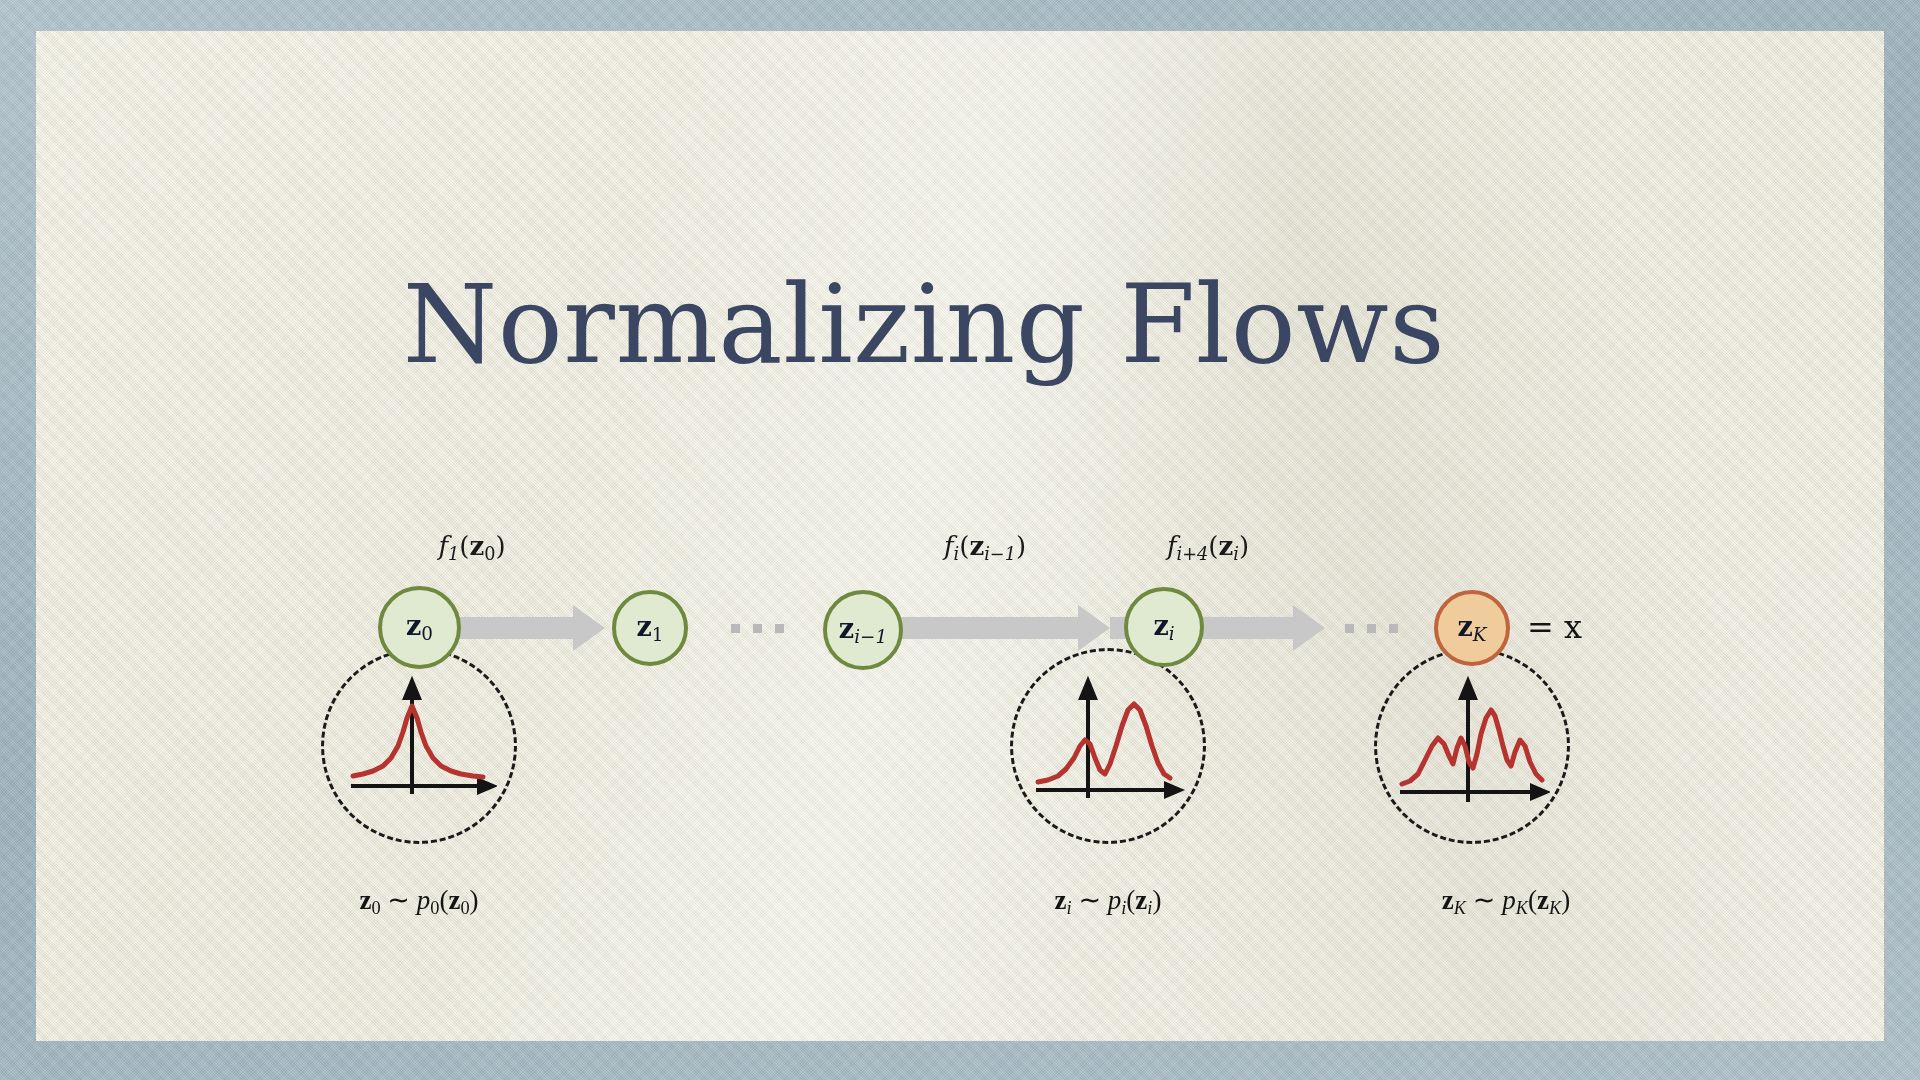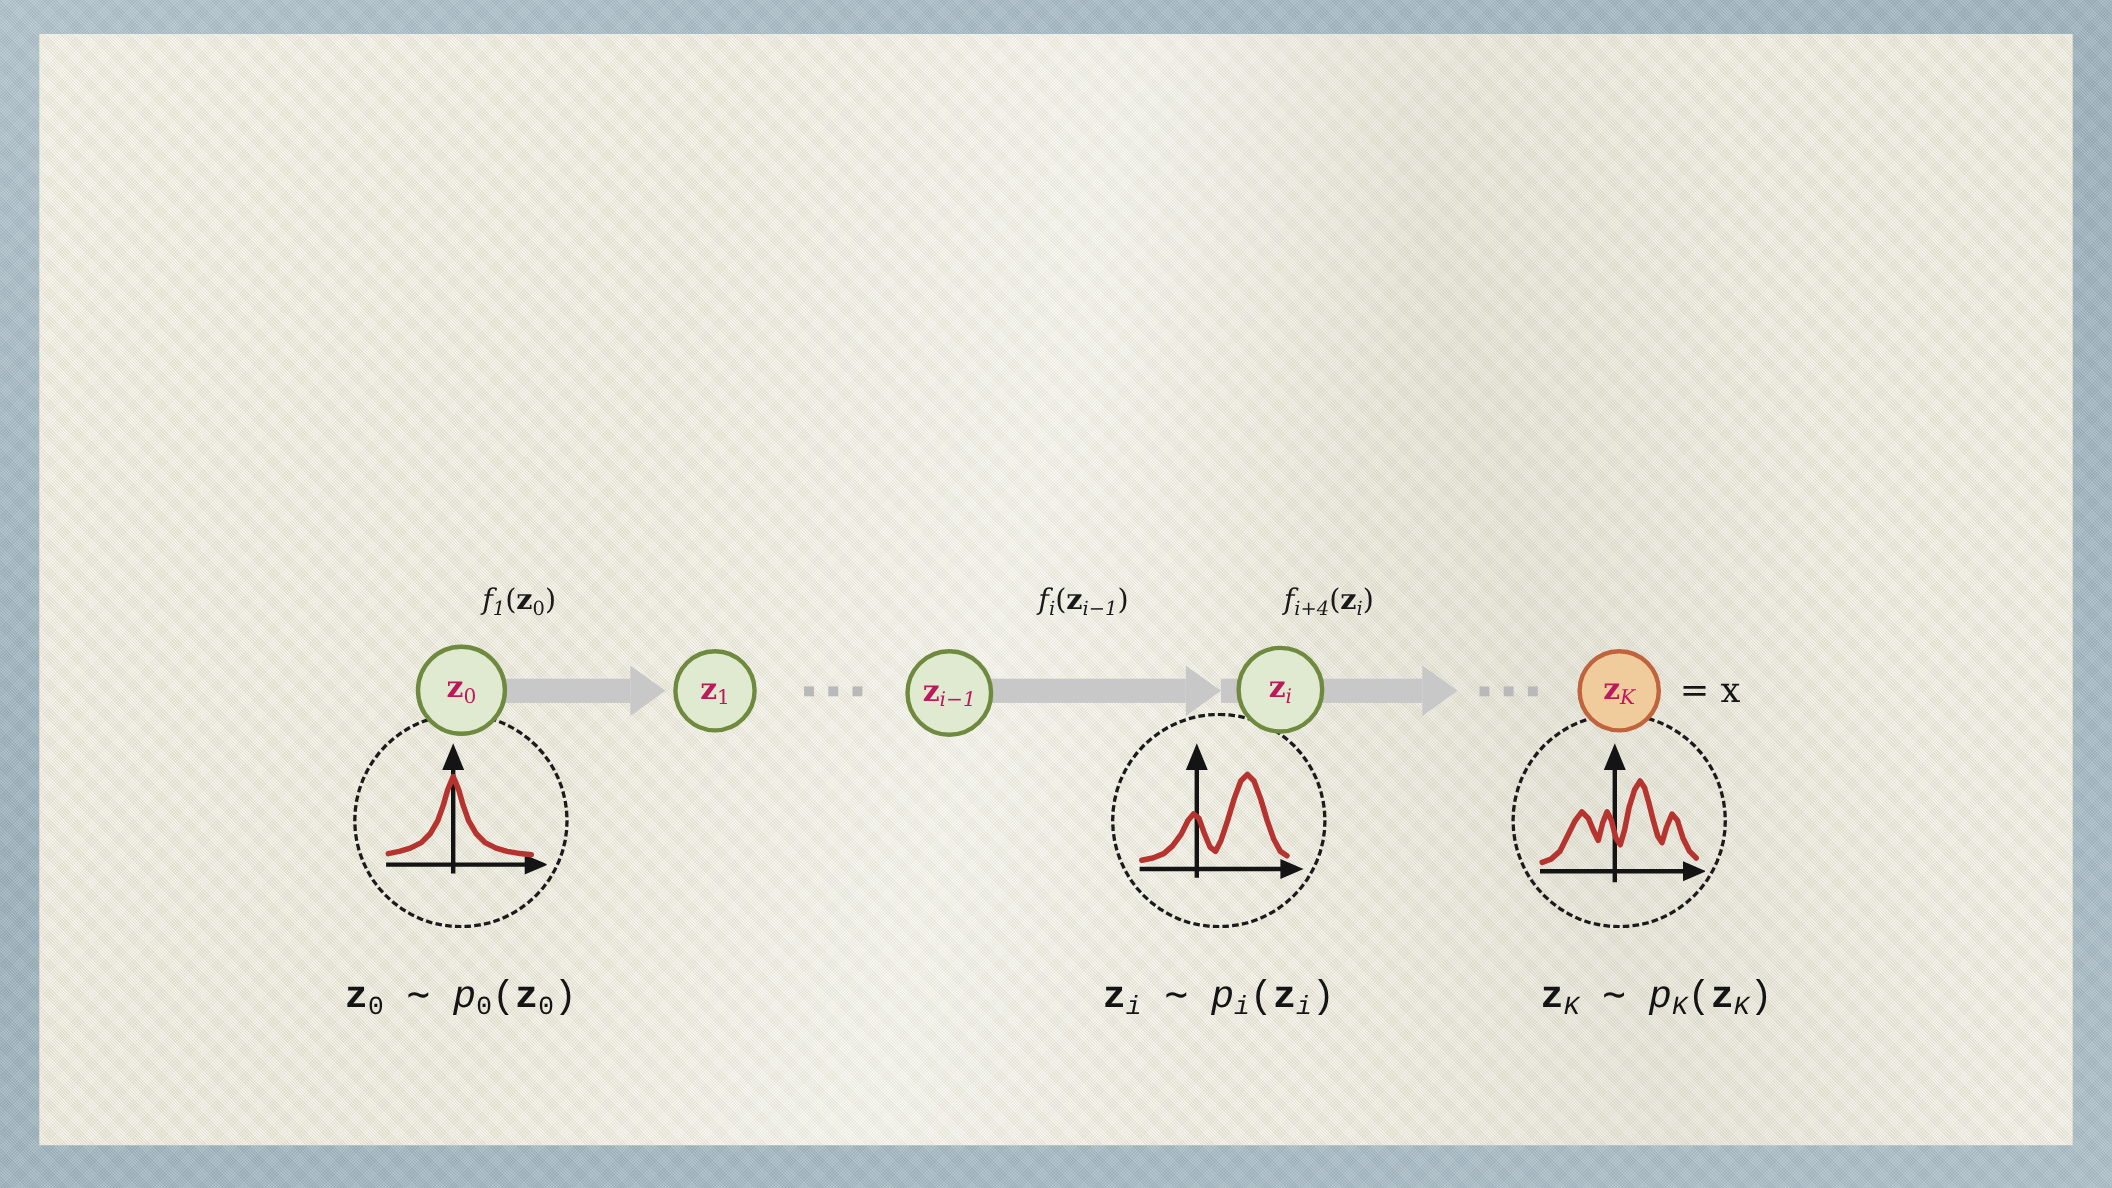--- a/index.html
+++ b/index.html
@@ -77,21 +77,21 @@
   }
 
   .node {
     position: absolute;
     border-radius: 50%;
     display: flex;
     align-items: center;
     justify-content: center;
     box-sizing: border-box;
     font-family: "DejaVu Serif", serif;
-    color: #be185d;
+    color: #0f172a;
     z-index: 6;
     text-align: center;
   }
   .node.green {
     background: #e0ead1;
     border: 4px solid #6f8a3f;
   }
   .node.orange {
     background: #f0cb9b;
     border: 4px solid #bf643d;
@@ -170,34 +170,35 @@
     box-sizing: border-box;
   }
   .plot {
     position: absolute;
     z-index: 3;
   }
 
   
   .caption {
     position: absolute;
-    font-family: Liberation Mono, monospace;
-    font-size: 35px;
+    font-family: Liberation Serif, serif;
+    font-size: 27px;
     color: #141414;
     white-space: nowrap;
     z-index: 5;
   }
   .caption i { font-style: italic; }
 </style>
 </head>
 <body>
 
 <div id="slide">
   <div id="canvas"></div>
 
+  <div id="title">Normalizing Flows</div>
 
   <div id="diagram">
 
     <div class="arrow" style="left:390px; top:605px; width:215px; height:46px;">
       <div class="arrow-body" style="width:183px;"></div>
       <div class="arrow-head" style="left:183px;"></div>
     </div>
     <div class="arrow" style="left:895px; top:605px; width:215px; height:46px;">
       <div class="arrow-body" style="width:183px;"></div>
       <div class="arrow-head" style="left:183px;"></div>

